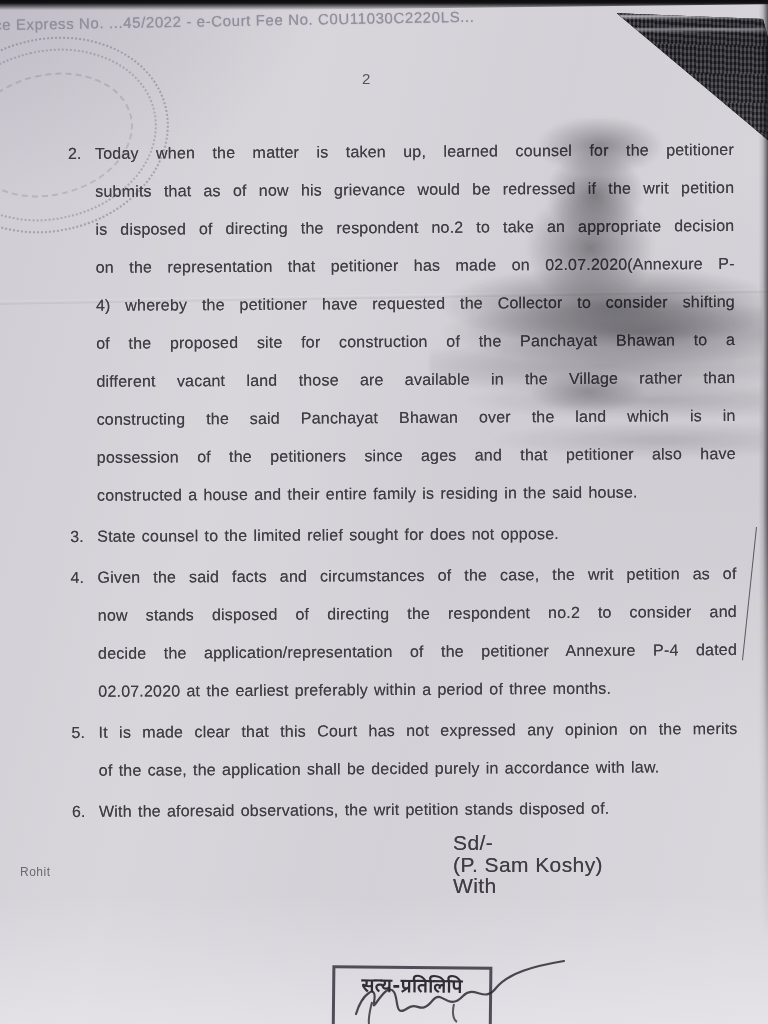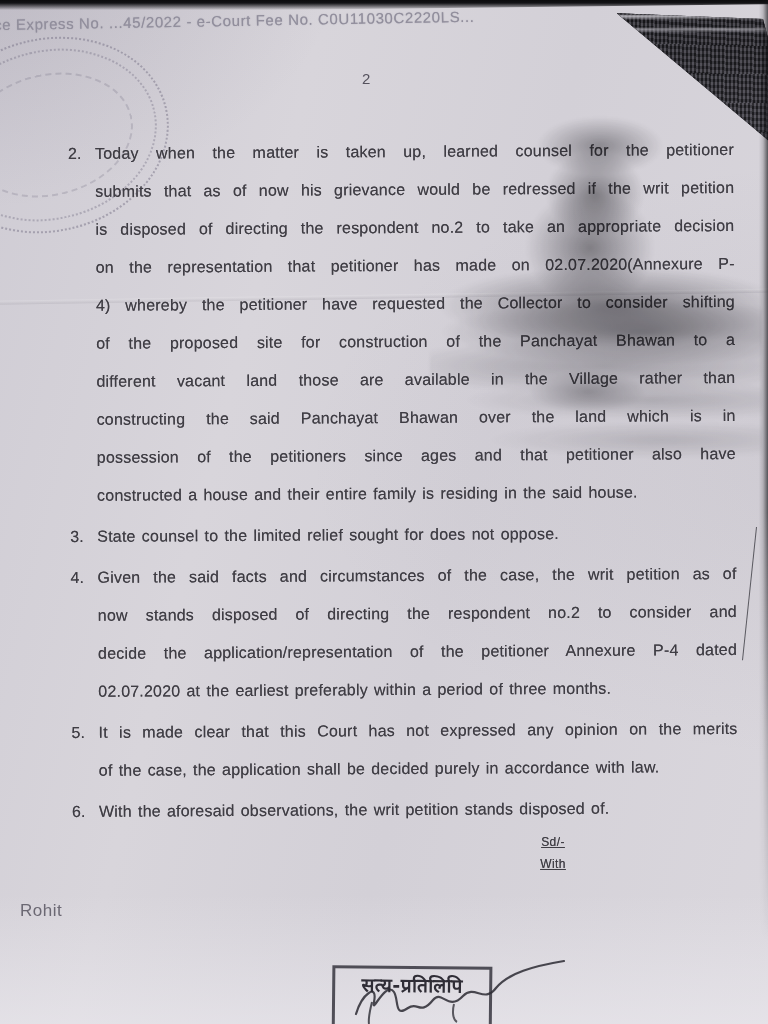--- a/index.html
+++ b/index.html
@@ -89,26 +89,26 @@
       radial-gradient(84px 30px at 158px 276px,  rgba(26,25,31,0.3),  rgba(26,25,31,0) 70%),
       radial-gradient(260px 28px at 222px 284px, rgba(26,25,31,0.2),  rgba(26,25,31,0) 72%),
       radial-gradient(240px 26px at 232px 324px, rgba(26,25,31,0.16), rgba(26,25,31,0) 72%);
   }
   .scratch-line {
     position:absolute; left:757px; top:527px; width:134px; height:0;
     border-top:1.5px solid rgba(42,41,48,0.72);
     transform:rotate(96deg); transform-origin:left top;
   }
   .sig-block {
-    position:absolute; left:453px; top:832px; width:200px; text-align:center;
-    font-size:12px; line-height:21.5px; letter-spacing:0.4px;text-decoration:underline;
+    position:absolute; left:453px; top:832px; width:200px; text-align:left;
+    font-size:21px; line-height:21.5px; letter-spacing:0.4px;
   }
   .sig-block div { text-shadow:0 0 0.5px rgba(63,61,68,0.8); }
   .clerk-initial {
-    position:absolute; left:20px; top:901px; font-size:17px;
+    position:absolute; left:20px; top:865px; font-size:12px;
     color:#6b6873; letter-spacing:0.5px;text-align:center;
   }
   .copy-stamp {
     position:absolute; left:332px; top:966px; width:154px; height:72px;
     border:3px solid rgba(48,46,56,0.82); transform:rotate(0.6deg);
     text-align:center;
   }
   .copy-stamp-text {
     display:inline-block; margin-top:3px; font-size:19px; color:#2f2d36;
     font-family:"DejaVu Sans","Liberation Sans",sans-serif; font-weight:bold;
@@ -178,20 +178,21 @@
 
   <div class="smudge"></div>
 
   <div class="corner-fold"></div>
   <div class="top-edge"></div>
   <div class="right-edge"></div>
   <div class="scratch-line"></div>
 
   <div class="sig-block">
     <div>Sd/-</div>
+    <div>(P. Sam Koshy)</div>
     <div>With</div>
   </div>
 
   <div class="clerk-initial">Rohit</div>
 
   <div class="copy-stamp">
     <span class="copy-stamp-text">सत्य-प्रतिलिपि</span>
   </div>
 
   <svg class="stamp-signature" width="240" height="70" viewBox="0 0 240 70">

